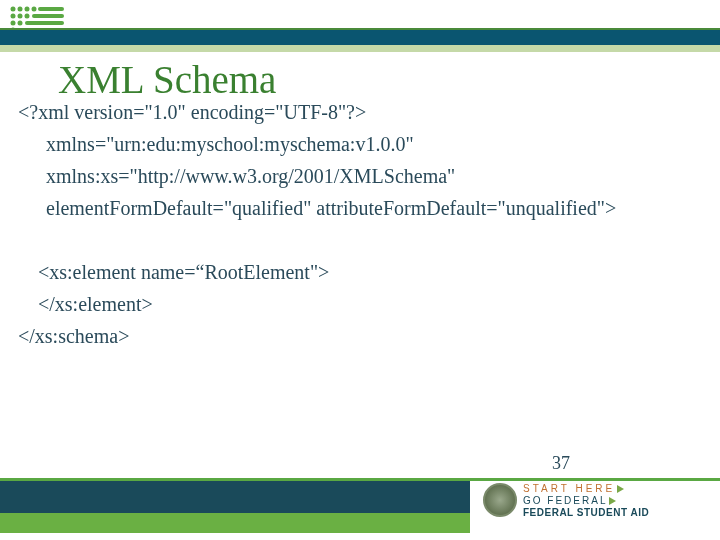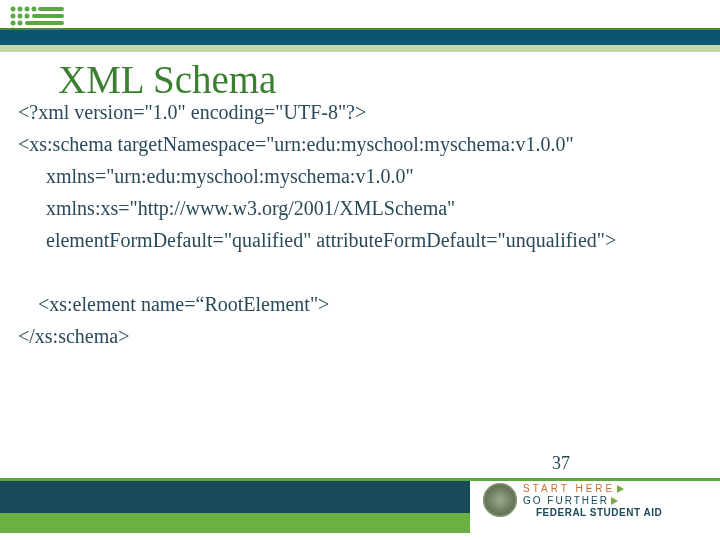--- a/index.html
+++ b/index.html
@@ -23,21 +23,21 @@
   .footer-body { position: relative; height: 68px; background: #fff; }
   .footer-dark-band { position: absolute; top: 0; left: 0; width: 470px; height: 32px; background: #1a4a5a; }
   .footer-green-band { position: absolute; top: 32px; left: 0; width: 470px; height: 20px; background: #6ab043; }
   .page-number { position: absolute; top: -28px; right: 150px; font-size: 18px; color: #2a4a5a; font-family: Georgia, serif; }
 
   .footer-logo { position: absolute; top: 2px; right: 12px; width: 225px; height: 50px; display: flex; }
   .seal { width: 34px; height: 34px; border-radius: 50%; background: radial-gradient(circle, #9aa88c 0%, #6a7a5a 60%, #4a5a3a 100%); border: 2px solid #7a8a6a; flex-shrink: 0; }
   .logo-text { margin-left: 6px; font-family: Arial, sans-serif; line-height: 1.1; }
   .logo-line1 { font-size: 10px; letter-spacing: 3px; color: #c07030; }
   .logo-line2 { font-size: 10px; letter-spacing: 2px; color: #1a4a5a; margin-top: 1px; }
-  .logo-line3 { font-size: 10px; letter-spacing: 0.5px; color: #1a4a5a; font-weight: bold; margin-top: 1px; margin-left: 13px; }
+  .logo-line3 { font-size: 10px; letter-spacing: 0.5px; color: #1a4a5a; font-weight: bold; margin-top: 1px; }
   .arrow { display: inline-block; width: 0; height: 0; border-top: 4px solid transparent; border-bottom: 4px solid transparent; border-left: 7px solid #7aa848; vertical-align: middle; margin-left: 2px; }
 </style>
 </head>
 <body>
 
 <div class="header">
   <div class="header-dots">
     <svg viewBox="0 0 58 30">
       <g fill="#5aa843">
         <circle cx="5" cy="5" r="2.5"></circle>
@@ -57,37 +57,37 @@
     </svg>
   </div>
   <div class="header-green-bar"></div>
   <div class="header-teal-band"></div>
 </div>
 
 <h1 class="title">XML Schema</h1>
 
 <div class="content">
   <div class="code-line">&lt;?xml version="1.0" encoding="UTF-8"?&gt;</div>
-  <div class="code-line">&lt;xs:schema targetNamespace="urn:edu:myschool:myschema:v1.0.0"</div>
   <div class="code-line indent2">xmlns="urn:edu:myschool:myschema:v1.0.0"</div>
   <div class="code-line indent2">xmlns:xs="http://www.w3.org/2001/XMLSchema"</div>
   <div class="code-line indent2">elementFormDefault="qualified" attributeFormDefault="unqualified"&gt;</div>
   <div class="code-line">&nbsp;</div>
   <div class="code-line indent1">&lt;xs:element name=“RootElement"&gt;</div>
+  <div class="code-line indent1">&lt;/xs:element&gt;</div>
   <div class="code-line">&lt;/xs:schema&gt;</div>
 </div>
 
 <div class="footer">
   <div class="footer-green-line"></div>
   <div class="footer-body">
     <div class="page-number">37</div>
     <div class="footer-dark-band"></div>
     <div class="footer-green-band"></div>
     <div class="footer-logo">
       <div class="seal"></div>
       <div class="logo-text">
         <div class="logo-line1"><span>START HERE</span><span class="arrow"></span></div>
-        <div class="logo-line2"><span>GO FURTHER</span><span class="arrow"></span></div>
+        <div class="logo-line2"><span>GO FEDERAL</span><span class="arrow"></span></div>
         <div class="logo-line3">FEDERAL STUDENT AID</div>
       </div>
     </div>
   </div>
 </div>
 
 </body></html>

